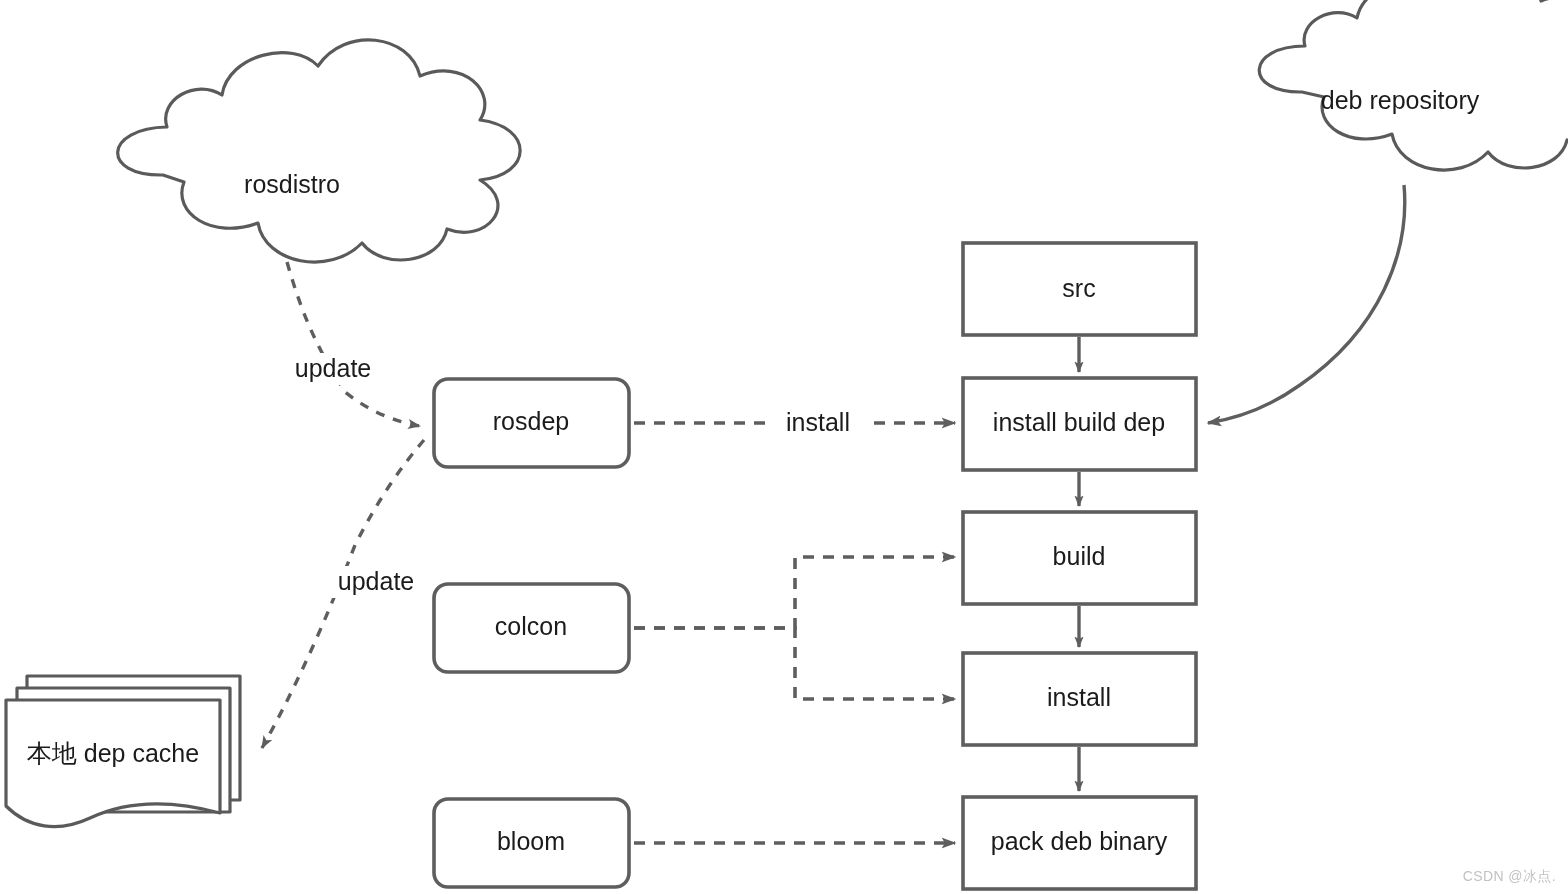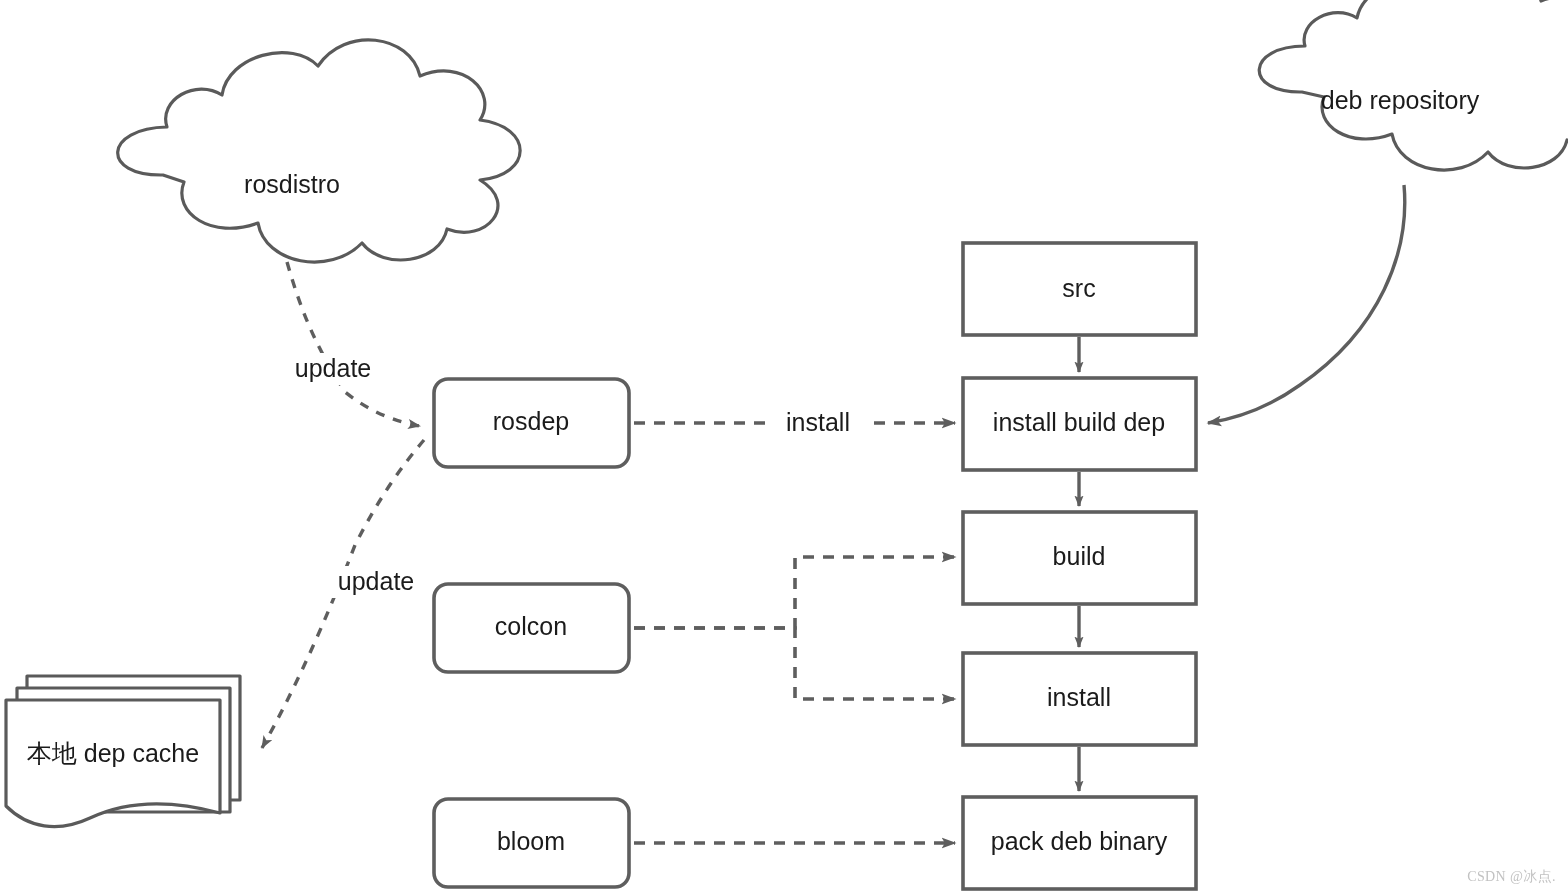--- a/index.html
+++ b/index.html
@@ -69,21 +69,21 @@
     text-anchor: middle;
     dominant-baseline: middle;
   }
   .edge-label-bg {
     fill: #ffffff;
   }
   .watermark {
     position: absolute;
     right: 12px;
     bottom: 8px;
-    font-family: Liberation Serif, serif;
+    font-family: Liberation Sans, sans-serif;
     font-size: 14px;
     color: #c2c2c2;
     letter-spacing: 0.4px;
     user-select: none;
   }
 </style>
 </head>
 <body>
 
 <div id="canvas-wrap">

